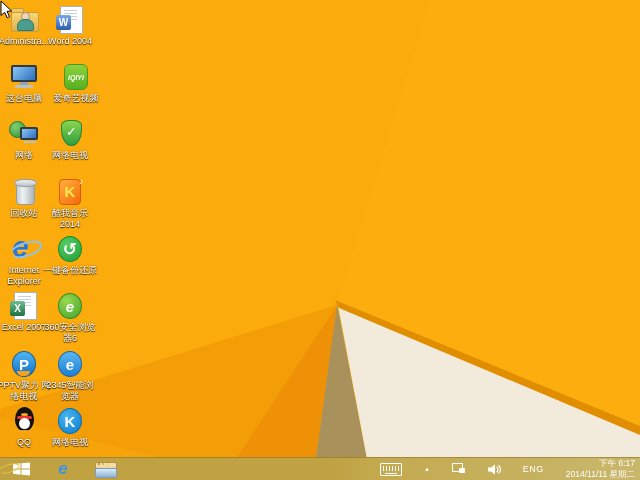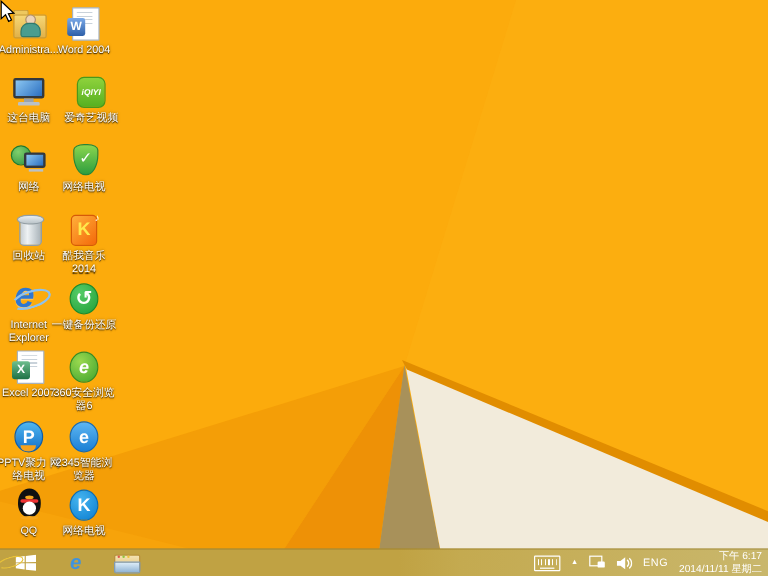--- a/index.html
+++ b/index.html
@@ -110,21 +110,21 @@
   .ie-task{font-style:italic;font-weight:bold;font-size:17px;color:#3f93dd;position:relative;line-height:16px;}
   .ie-ring{position:absolute;left:-2px;top:6px;width:20px;height:7px;border:1.5px solid #e8c23a;
            border-left-color:transparent;border-radius:50%;transform:rotate(-16deg);}
   .fe-back{position:absolute;left:0;top:2px;width:20px;height:13px;border-radius:2px;
            background:linear-gradient(#f3e3b3,#e3bd6d);border:1px solid #b8913f;}
   .fe-front{position:absolute;left:0;top:8px;width:20px;height:8px;border-radius:1px 1px 2px 2px;
            background:linear-gradient(#dcecf8,#8fb3d4);border:1px solid #7e9cba;}
   .fe-dots{position:absolute;left:3px;top:3px;display:flex;gap:2px;}
   .fe-dots i{width:2px;height:2px;border-radius:1px;display:block;}
 
-  .tb-right{margin-left:auto;display:flex;align-items:center;gap:9px;padding-right:5px;color:#fff;}
+  .tb-right{margin-left:auto;display:flex;align-items:center;gap:22px;padding-right:5px;color:#fff;}
   .kb{width:20px;height:11px;border:1px solid #fff;border-radius:1px;position:relative;}
   .kb i{position:absolute;left:2px;top:2px;right:2px;height:5px;display:block;
         background:repeating-linear-gradient(90deg,#fff 0 1px,transparent 1px 3px);}
   .kb b{position:absolute;left:4px;bottom:1px;right:4px;height:1px;background:#fff;display:block;}
   .chev{font-size:6px;color:#fff;}
   .net{position:relative;width:14px;height:12px;}
   .net-m{position:absolute;left:0;top:0;width:9px;height:7px;border:1px solid #fff;}
   .net-p{position:absolute;left:7px;top:5px;width:6px;height:5px;background:#fff;border-radius:1px;}
   .lang{font-size:9px;letter-spacing:.5px;}
   #clock{text-align:right;font-size:8.5px;line-height:1.3;white-space:nowrap;}

